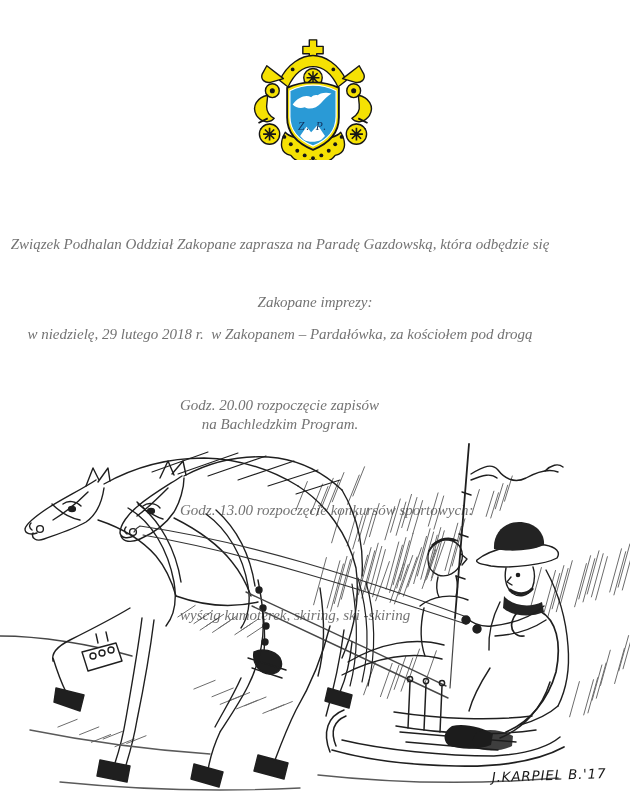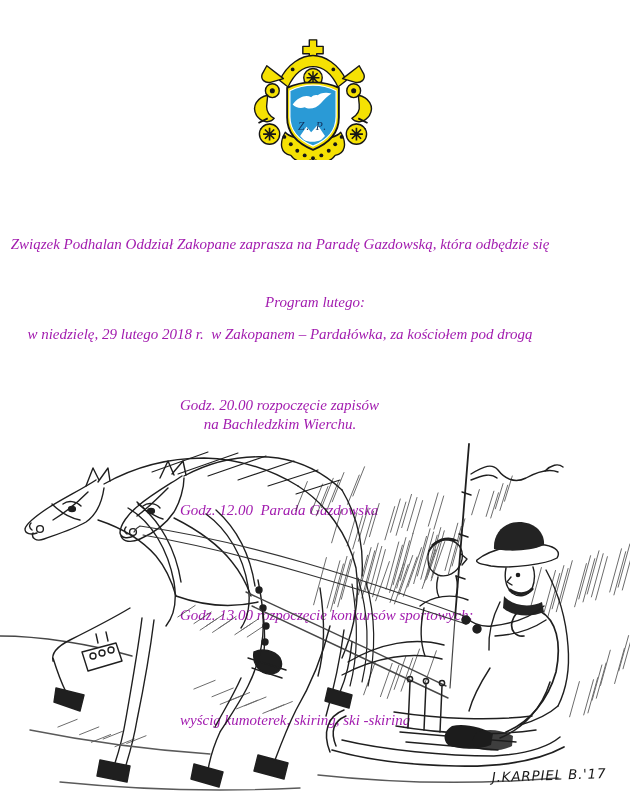--- a/index.html
+++ b/index.html
@@ -1,17 +1,17 @@
 <!DOCTYPE html>
 <html><head>
 <meta charset="utf-8">
 <style>
   html,body{margin:0;padding:0;background:#ffffff;}
   #page{position:relative;width:630px;height:800px;background:#ffffff;overflow:hidden;
-        font-family:"Liberation Serif",serif;color:#a21caf;}
+        font-family:"Liberation Serif",serif;color:#737373;}
   .inv{position:absolute;left:0;top:169px;width:560px;text-align:center;
        font-style:italic;font-size:15px;line-height:30px;white-space:pre-wrap;}
   .prog-head{position:absolute;left:0;top:292px;width:630px;text-align:center;
        font-style:italic;font-size:15px;line-height:20px;}
   .prog-list{position:absolute;left:180px;top:318px;width:420px;
        font-style:italic;font-size:15px;line-height:35px;white-space:pre-wrap;}
   .crest{position:absolute;left:239px;top:38px;width:148px;height:122px;}
   .sketch{position:absolute;left:0;top:430px;width:630px;height:370px;}
   svg text{user-select:none;}
 </style>
@@ -58,27 +58,26 @@
       <path fill="#2a9ad6" stroke="#ffffff" stroke-width="1.3" d="M55,57 C63,53 72,51 80,51 C88,51 97,53 105,57 L105,85 C105,100 95,111 80,117 C65,111 55,100 55,85 z"></path>
       <path fill="#ffffff" stroke="none" d="M58,72 C64,64 72,61 78,64 C80,62 83,61 85,62 C87,60 93,58 100,60 C96,63 92,66 89,70 C84,76 76,78 71,75 C66,77 61,75 58,72 z"></path>
       <path fill="#ffffff" stroke="none" d="M66,106 L73,96 L78,102 L85,94 L93,106 L89,110 C83,113 75,113 70,110 z"></path>
       <text x="80" y="100" text-anchor="middle" font-size="12.5" font-style="italic" letter-spacing="2" fill="#10335f" stroke="none" font-family="'Liberation Serif',serif">Z. P.</text>
     </g>
   </svg>
 
   <div class="inv">
     <div>Związek Podhalan Oddział Zakopane zaprasza na Paradę Gazdowską, która odbędzie się</div>
     <div>w niedzielę, 29 lutego 2018 r.  w Zakopanem – Pardałówka, za kościołem pod drogą</div>
-    <div>na Bachledzkim Wierchu.</div>
+    <div>na Bachledzkim Program.</div>
   </div>
 
-  <div class="prog-head">Program lutego:</div>
+  <div class="prog-head">Zakopane imprezy:</div>
   <div class="prog-list">
     <div>Godz. 20.00 rozpoczęcie zapisów</div>
-    <div>Godz. 12.00  Parada Gazdowska</div>
     <div>Godz. 13.00 rozpoczęcie konkursów sportowych:</div>
     <div>wyścig kumoterek, skiring, ski -skiring</div>
     
   </div>
 
   <svg class="sketch" viewBox="0 0 630 370" xmlns="http://www.w3.org/2000/svg">
 
     <g stroke="#2e2e2e" stroke-width="1" opacity="0.7" fill="none">
       <g>
           <path d="M313.5 175.2 l13 -48 M327.0 178.4 l13 -48 M330.5 181.6 l13 -48 M334.1 174.0 l13 -48 M337.6 177.2 l13 -48 M341.2 169.6 l13 -48 M354.7 172.8 l13 -48 M358.2 165.2 l13 -48 M361.8 168.4 l13 -48 M365.3 160.8 l13 -48 M368.9 164.0 l13 -48 M372.5 167.2 l13 -48 M385.9 159.6 l13 -48 M389.5 162.8 l13 -48 M393.0 155.2 l13 -48 M396.6 158.4 l13 -48 M400.2 150.8 l13 -48 M413.6 154.0 l13 -48 M417.2 146.4 l13 -48 M420.7 149.6 l13 -48 M424.3 152.8 l13 -48 M427.9 145.2 l13 -48 M431.4 148.4 l13 -48 M444.9 140.8 l13 -48 M448.4 144.0 l13 -48 M452.0 136.4 l13 -48 "></path>

